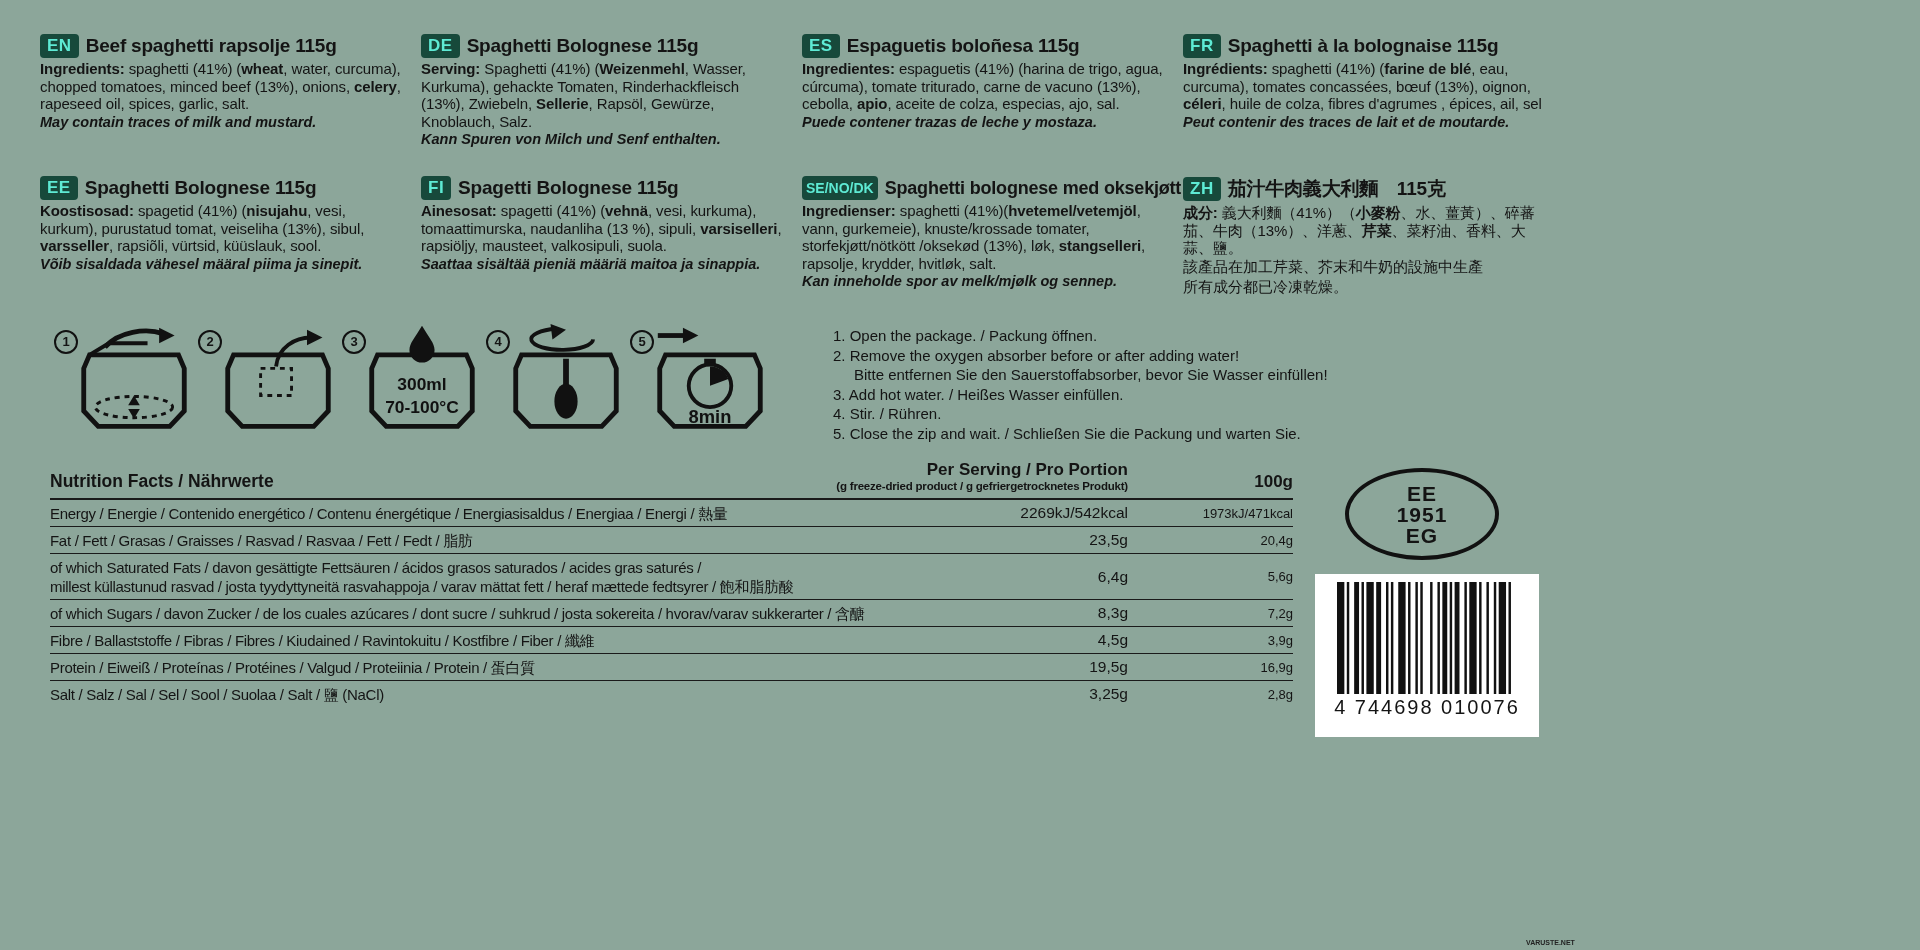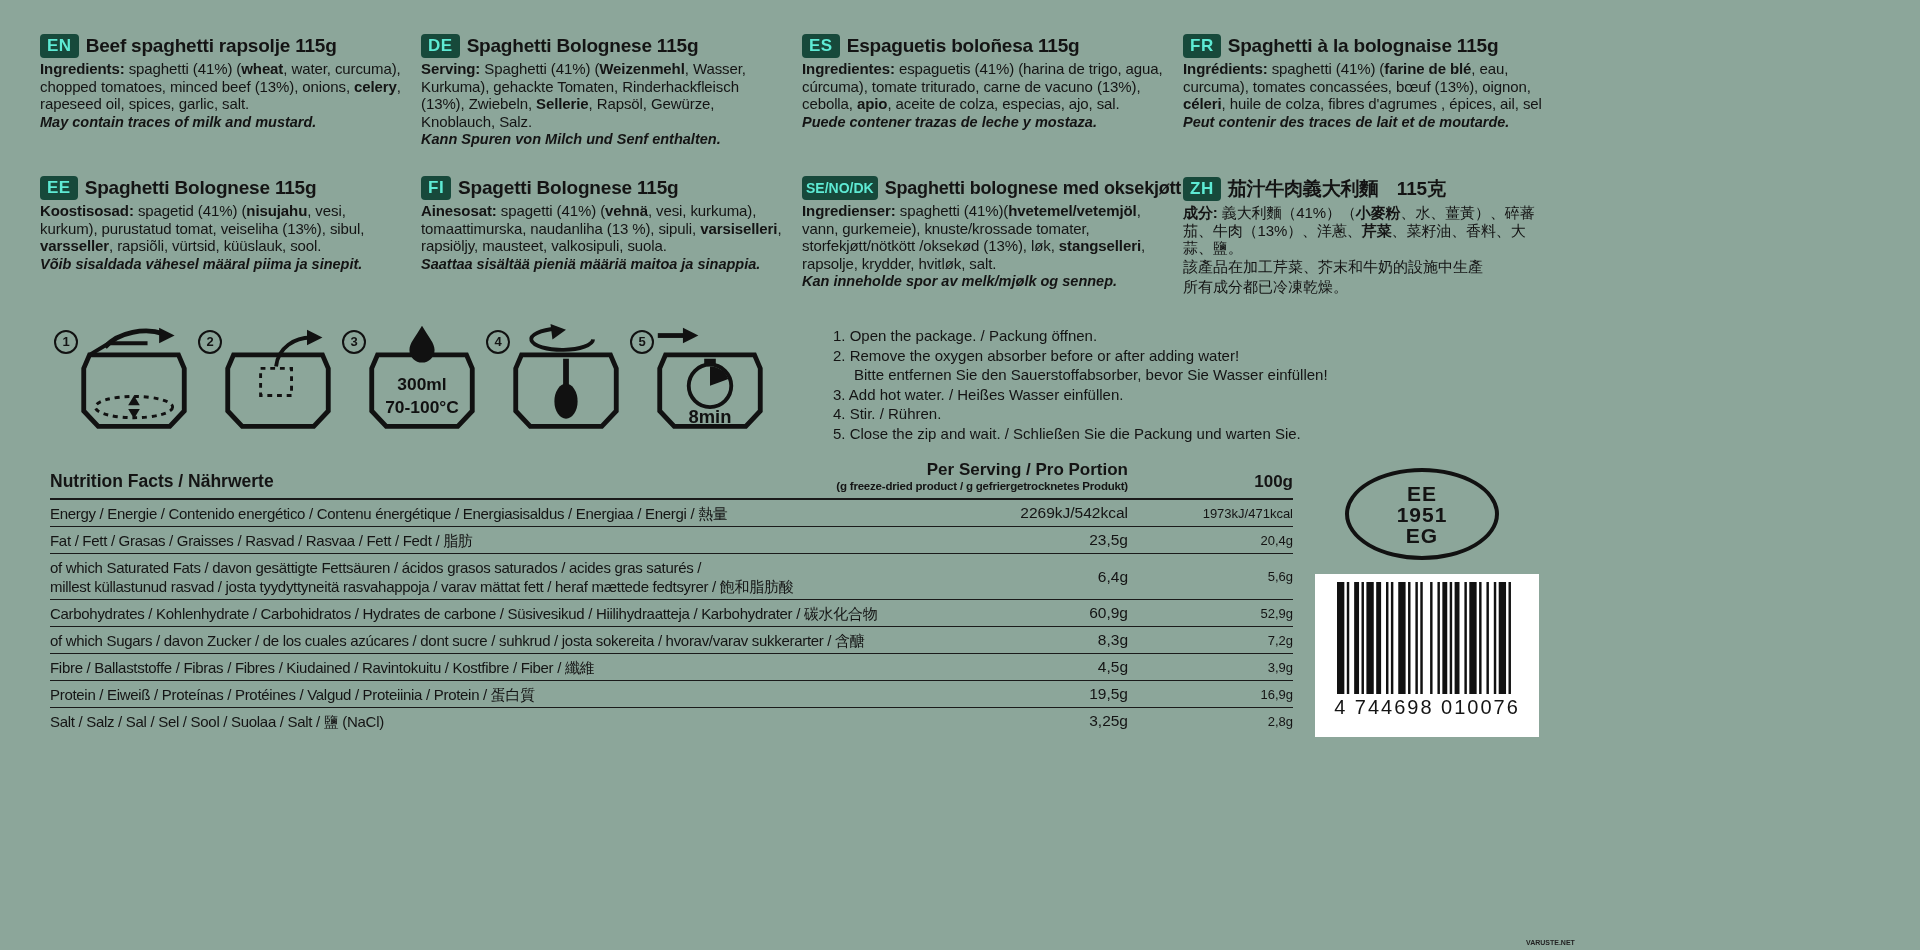--- a/index.html
+++ b/index.html
@@ -223,25 +223,20 @@
         <div class="nval">23,5g</div>
         <div class="nval2">20,4g</div>
       </div>
       <div class="nrow">
         <div class="nlabel">
           <div>of which Saturated Fats / davon gesättigte Fettsäuren / ácidos grasos saturados / acides gras saturés /</div>
           <div>millest küllastunud rasvad / josta tyydyttyneitä rasvahappoja / varav mättat fett / heraf mættede fedtsyrer / 飽和脂肪酸</div>
         </div>
         <div class="nval">6,4g</div>
         <div class="nval2">5,6g</div>
-      </div>
-      <div class="nrow">
-        <div class="nlabel">Carbohydrates / Kohlenhydrate / Carbohidratos / Hydrates de carbone /  Süsivesikud / Hiilihydraatteja / Karbohydrater / 碳水化合物</div>
-        <div class="nval">60,9g</div>
-        <div class="nval2">52,9g</div>
       </div>
       <div class="nrow">
         <div class="nlabel">of which Sugars / davon Zucker / de los cuales azúcares  / dont sucre / suhkrud / josta sokereita / hvorav/varav sukkerarter / 含醣</div>
         <div class="nval">8,3g</div>
         <div class="nval2">7,2g</div>
       </div>
       <div class="nrow">
         <div class="nlabel">Fibre / Ballaststoffe / Fibras / Fibres / Kiudained / Ravintokuitu / Kostfibre / Fiber / 纖維</div>
         <div class="nval">4,5g</div>
         <div class="nval2">3,9g</div>

